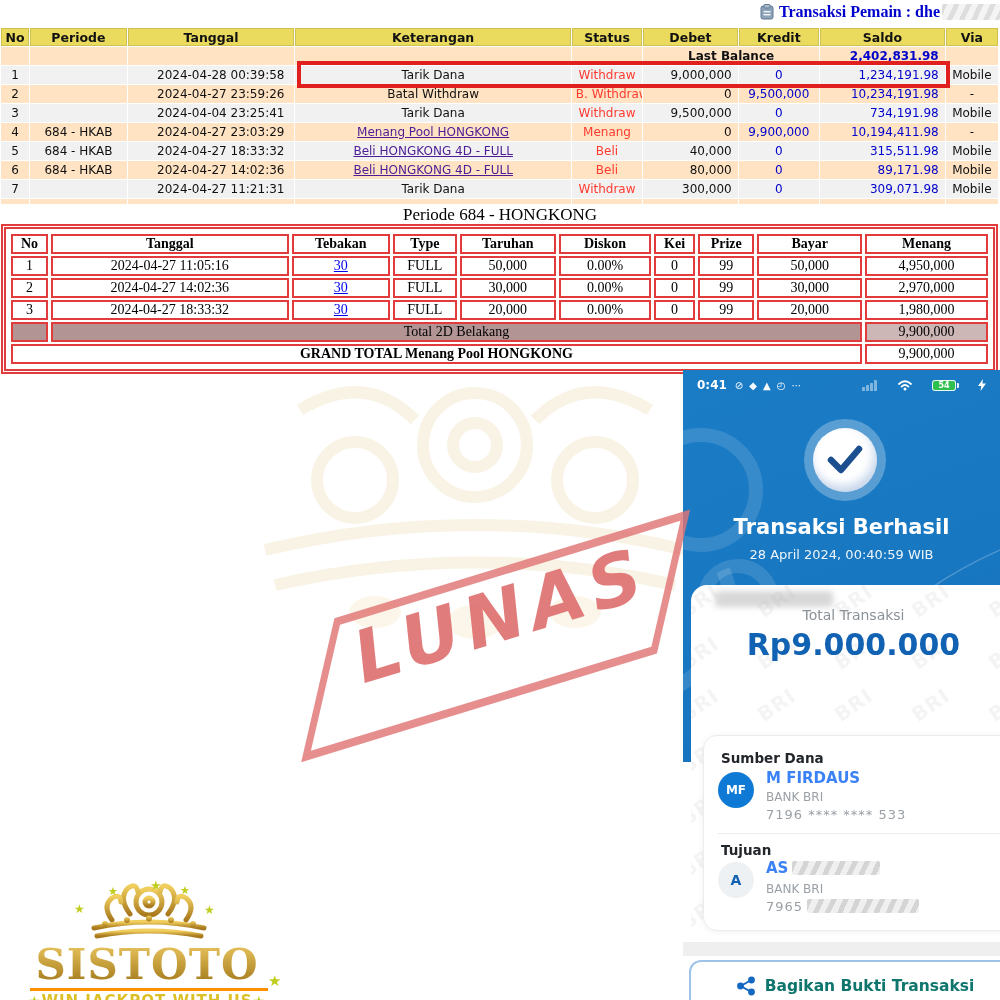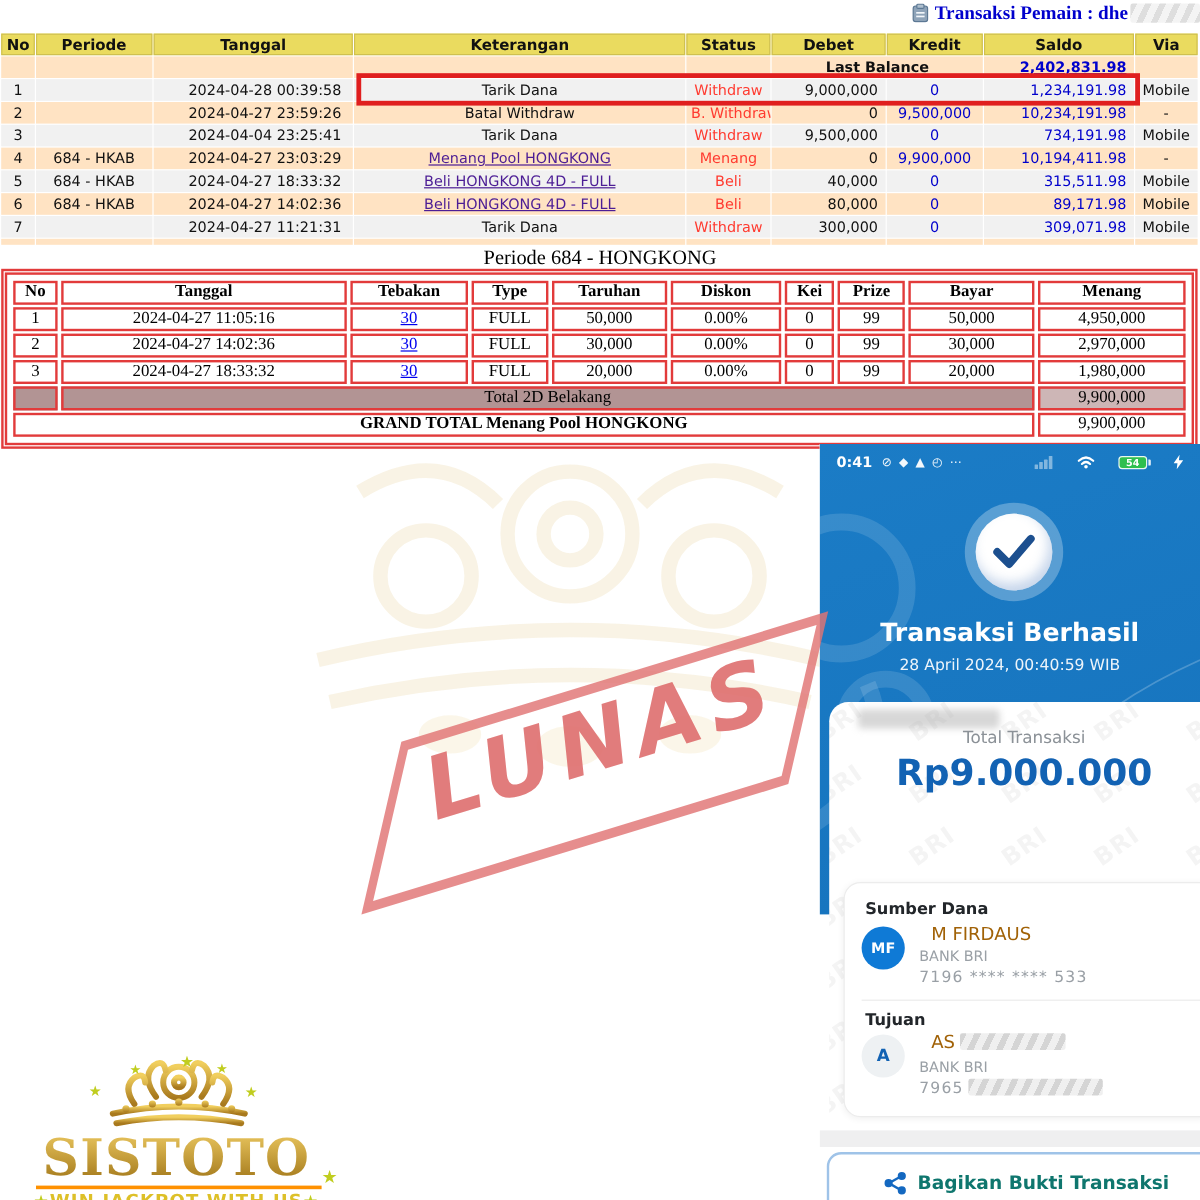--- a/index.html
+++ b/index.html
@@ -89,21 +89,21 @@
   .p-ref-label{color:#8b9197;font-size:15px}
   .p-ref-val{color:#33383d;font-weight:bold;font-size:16px}
 
   .inner-card{position:absolute;left:12px;top:150px;width:310px;height:196px;background:#fff;border:1px solid #ececec;
               border-radius:14px;box-shadow:0 1px 6px rgba(0,0,0,.06)}
   .sec-label{position:absolute;left:17px;font-weight:bold;font-size:13.5px;color:#22262a}
   .avatar{position:absolute;width:36px;height:36px;border-radius:50%;display:flex;align-items:center;
           justify-content:center;font-weight:bold;font-size:12px}
   .av-blue{background:#0f7ad6;color:#fff}
   .av-gray{background:#eef1f3;color:#1262b3;font-size:14px}
-  .acct-name{position:absolute;left:72px;font-weight:normal;font-size:15px;color:#a16207}
+  .acct-name{position:absolute;left:62px;font-weight:bold;font-size:15px;color:#3b82f6}
   .acct-sub{position:absolute;left:62px;color:#9aa0a6;font-size:12px}
   .acct-num{position:absolute;left:62px;color:#9aa0a6;font-size:13px;letter-spacing:1px}
   .divider{position:absolute;left:14px;top:97px;width:282px;height:1px;background:#ececec}
   .redact{display:inline-block;height:14px;vertical-align:-2px;border-radius:2px;margin-left:4px;
           background:repeating-linear-gradient(115deg,#cdcdcd 0 5px,#ededed 5px 11px);opacity:.85}
 
   .gray-strip{position:absolute;left:0;top:572px;width:100%;height:14px;background:#efeff0}
   .btn-area{position:absolute;left:0;top:586px;width:100%;height:44px;background:#fff}
   .share-btn{position:absolute;left:6px;top:4px;width:332px;height:52px;border:2px solid #9fc3e8;border-radius:12px;
              background:#fff;display:flex;align-items:center;justify-content:center;gap:9px;cursor:pointer}

